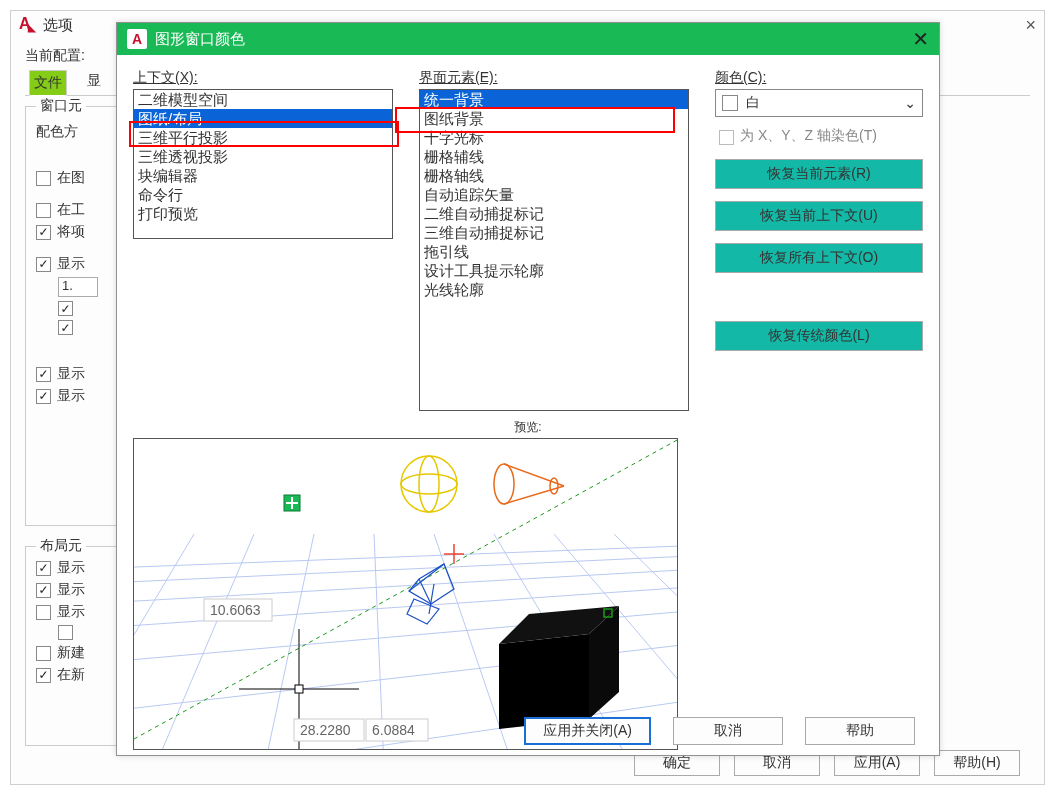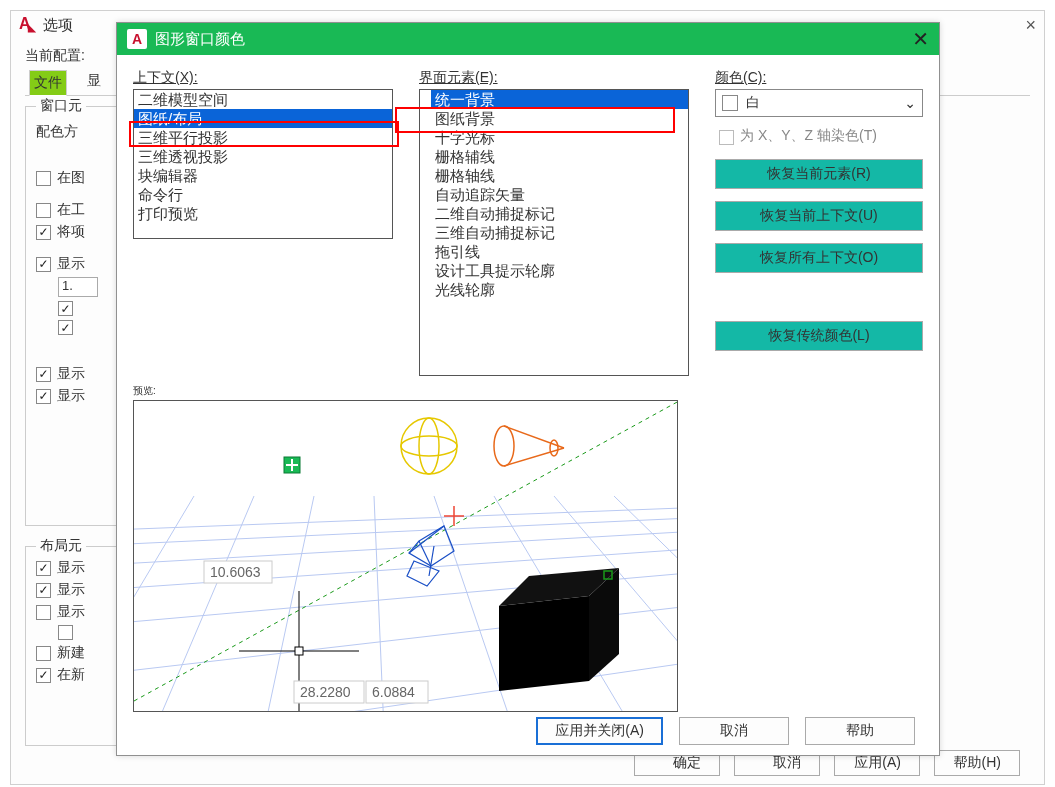--- a/index.html
+++ b/index.html
@@ -16,55 +16,55 @@
   .tabs { display:flex; gap:16px; border-bottom:1px solid #ccc; padding-left:4px; }
   .tab { padding:3px 4px; font-size:14px; cursor:pointer; }
   .tab.active { border:1px solid #ccc; border-bottom:1px solid #fff; position:relative; top:1px; background:#84cc16;}
   .fieldset { border:1px solid #ccc; margin-top:10px; padding:8px 10px; position:relative; }
   .fieldset-title { position:absolute; top:-10px; left:10px; background:#fdfdfd; padding:0 4px; font-size:14px; }
   .chk-row { display:flex; align-items:center; gap:6px; margin:4px 0; font-size:14px; }
   .chk { width:15px; height:15px; border:1px solid #888; display:inline-flex; align-items:center; justify-content:center; font-size:12px; background:#fff;}
   .chk.checked::after { content:"✓"; color:#222; }
   .num-input { width:40px; height:20px; border:1px solid #aaa; font-size:13px; padding:0 3px; display:inline-block; margin-right:4px; background:#fff;}
   .bottom-buttons { display:flex; gap:14px; position:absolute; right:24px; bottom:8px; }
-  .btn { border:1px solid #aaa; background:#fdfdfd; padding:3px 18px; font-size:14px; cursor:pointer; min-width:86px; text-align:right; }
+  .btn { border:1px solid #aaa; background:#fdfdfd; padding:3px 18px; font-size:14px; cursor:pointer; min-width:86px; text-align:center; }
 
   
   .color-dialog { position:absolute; left:116px; top:22px; width:824px; height:734px; border:1px solid #909090; background:#fff; box-shadow:0 0 6px rgba(0,0,0,0.15);}
   .color-titlebar { height:32px; background:#19b955; color:#fff; display:flex; align-items:center; padding:0 10px; font-size:15px;}
   .color-titlebar .app-icon2 { width:20px;height:20px;background:#fff;border-radius:2px;margin-right:8px;display:flex;align-items:center;justify-content:center;color:#c8102e;font-weight:bold;font-size:14px;}
   .color-close { margin-left:auto; font-size:20px; cursor:pointer; color:#222;}
   .color-body { padding:14px 16px; height:calc(100% - 32px); position:relative;}
   .cols { display:flex; gap:26px; }
   .col-label { font-size:14px; margin-bottom:2px; }
   .listbox { border:1px solid #555; background:#fff; overflow:hidden; }
   .listbox .item { padding:0px 4px; font-size:15px; white-space:nowrap; cursor:pointer; line-height:19px;}
   .listbox .item.selected { background:#0a64d8; color:#fff; }
   .context-list { width:260px; height:150px; }
-  .element-list { width:270px; height:287px; position:relative;padding-left:11px;}
+  .element-list { width:270px; height:322px; position:relative;}
   .element-list-inner { overflow-y:scroll; height:100%; }
   .element-list-inner::-webkit-scrollbar{width:18px;}
   .element-list-inner::-webkit-scrollbar-thumb{background:#ccc;border:1px solid #aaa;}
   .element-list-inner::-webkit-scrollbar-button{height:18px;background:#eee;border:1px solid #aaa;}
 
   .redbox-context { position:absolute; border:2px solid #f00; left:12px; top:66px; width:270px; height:26px; pointer-events:none;}
   .redbox-element { position:absolute; border:2px solid #f00; left:278px; top:52px; width:280px; height:26px; pointer-events:none;}
 
   .color-section { width:245px; }
   .color-select { display:flex; align-items:center; border:1px solid #888; padding:2px 6px; height:28px; cursor:pointer; }
   .color-swatch { width:16px; height:16px; border:1px solid #888; background:#fff; margin-right:8px;}
   .color-drop { margin-left:auto; }
   .tint-row { display:flex; align-items:flex-end; gap:6px; margin:10px 0 14px 4px; color:#888;}
   .tint-chk { width:15px;height:15px;border:1px solid #bbb;}
   .restore-btn { border:1px solid #aaa; background:#14b8a6; padding:5px 8px; font-size:14px; cursor:pointer; width:100%; text-align:center; margin-bottom:12px;}
   
-  .preview-label{ font-size:10px; margin-top:8px;}
+  .preview-label{ font-size:12px; margin-top:8px;text-align:center;}
   .preview-box { border:1px solid #555; width:545px; height:312px; background:#fff; position:relative; overflow:hidden; margin-top:2px;}
   
-  .dialog-bottom-buttons { position:absolute; bottom:10px; right:24px; display:flex; gap:16px; }
+  .dialog-bottom-buttons { position:absolute; bottom:10px; right:24px; display:flex; gap:22px; }
   .dbtn { border:1px solid #aaa; padding:4px 18px; min-width:110px; text-align:center; font-size:14px; cursor:pointer; background:#fdfdfd;}
   .dbtn.primary { border:2px solid #1a6fd6; padding:3px 17px;}
   
 </style>
 </head>
 <body>
 
 <div class="parent-window">
   <div class="parent-titlebar">
     <span class="app-icon">A</span>

